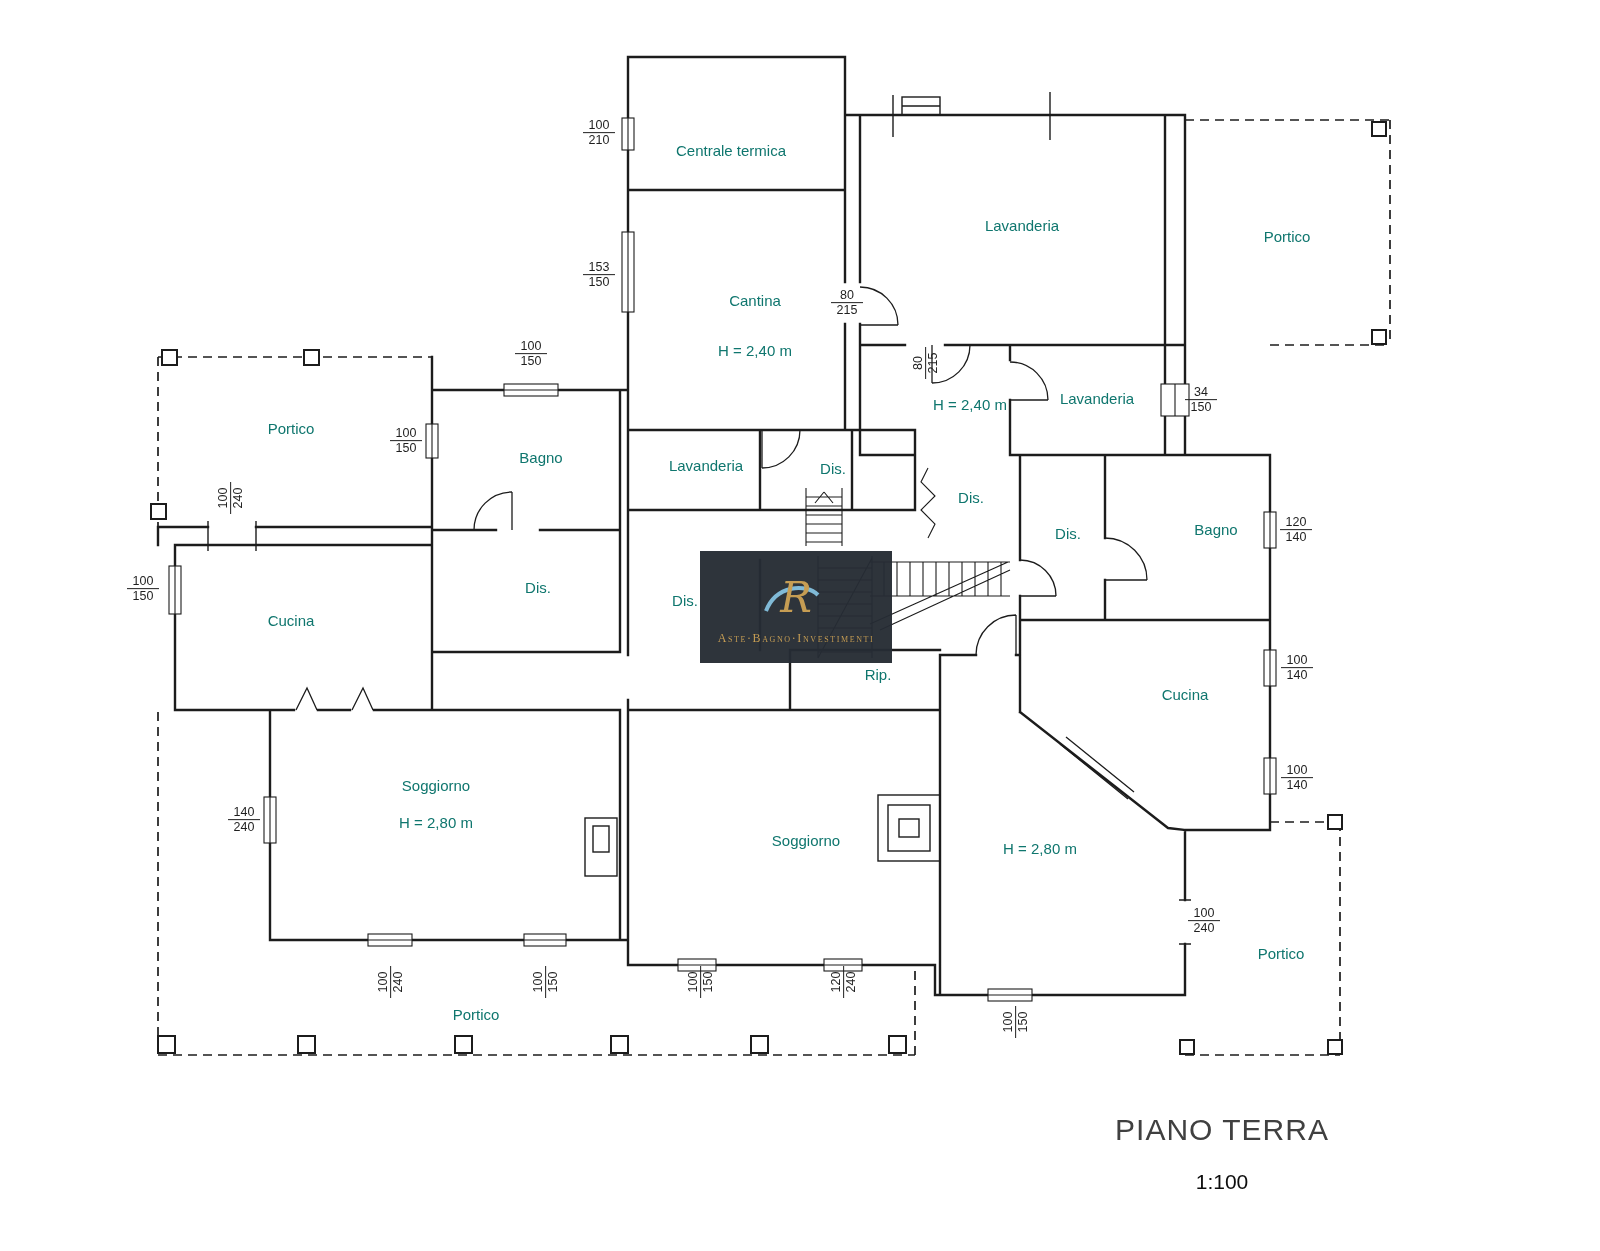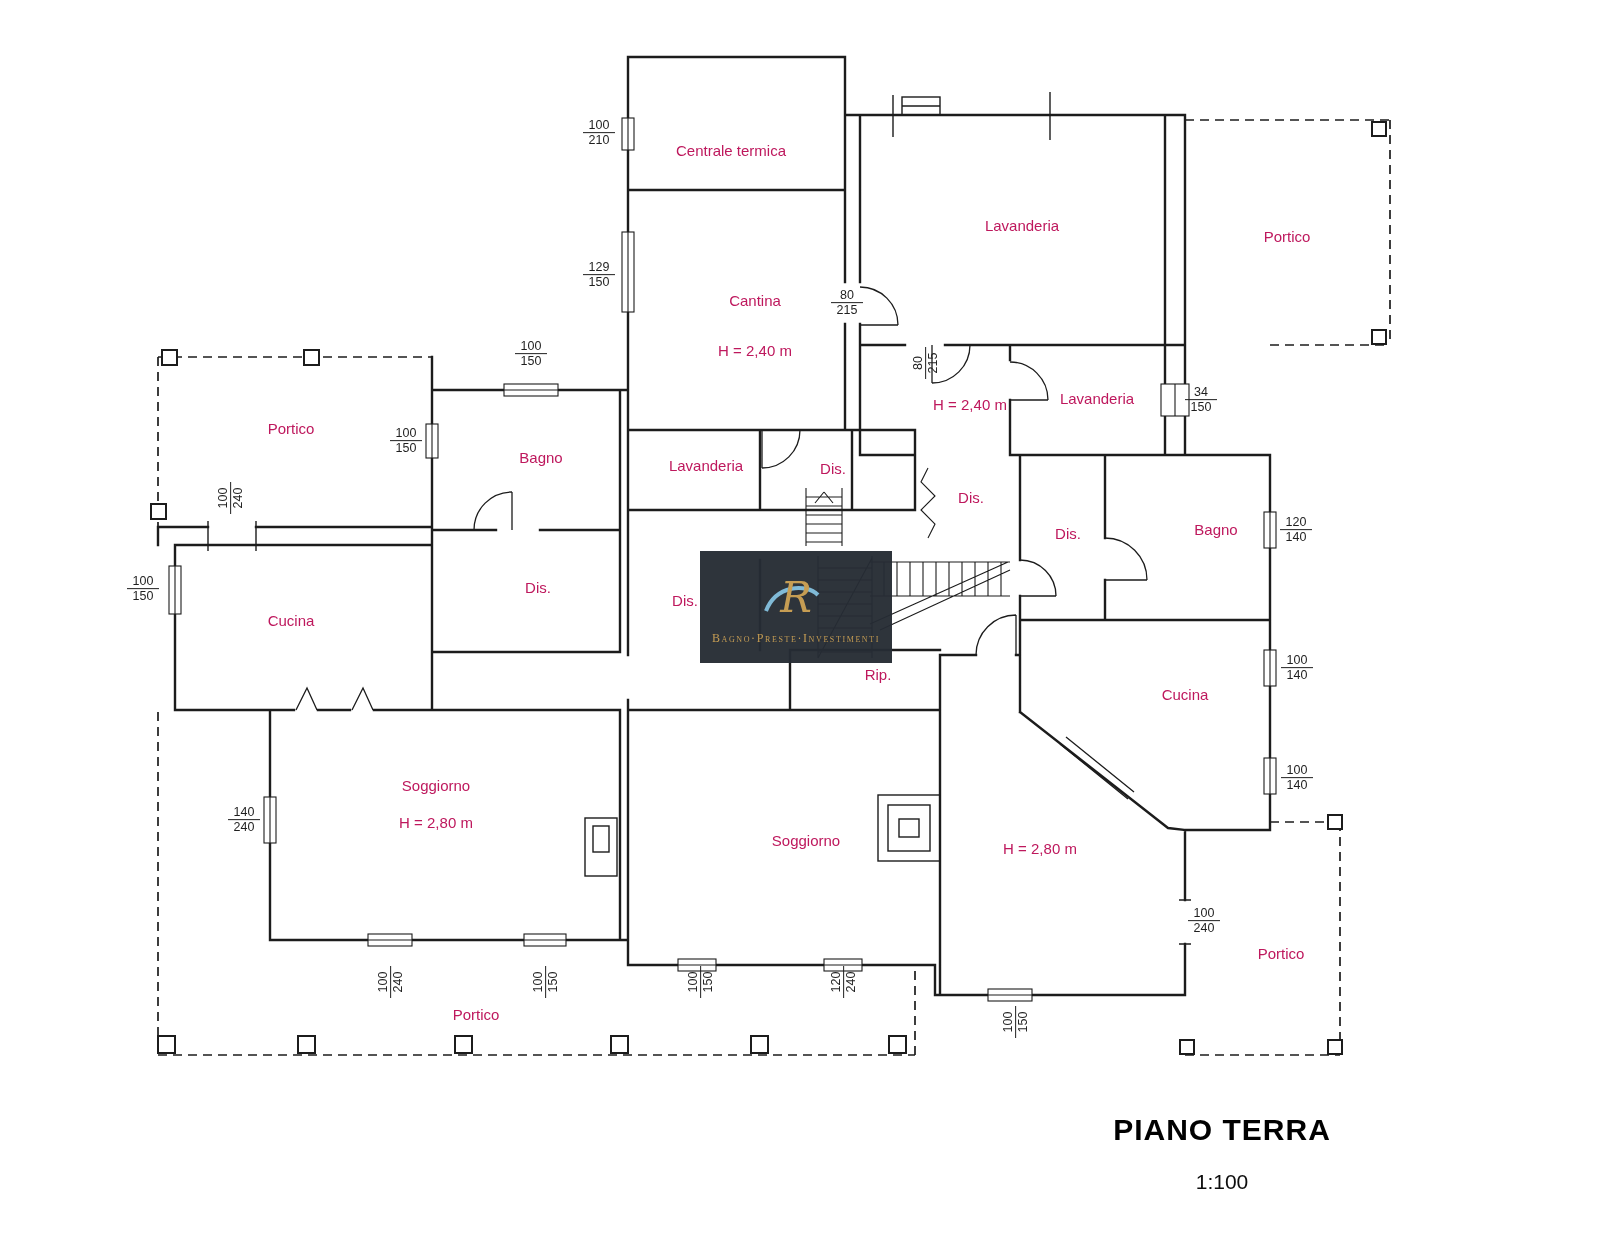--- a/index.html
+++ b/index.html
@@ -1,36 +1,36 @@
 <!DOCTYPE html>
 <html><head>
 <meta charset="utf-8">
 <style>
   html,body{margin:0;padding:0;background:#ffffff;}
   #plan{position:relative;width:1600px;height:1251px;background:#ffffff;overflow:hidden;
         font-family:"Liberation Sans", sans-serif;color:#1f1f1f;}
   #drawing{position:absolute;left:0;top:0;}
   .room{position:absolute;transform:translate(-50%,-50%);font-size:15px;white-space:nowrap;
-        color:#be185d;z-index:2;}
+        color:#0f766e;z-index:2;}
   .dim{position:absolute;transform:translate(-50%,-50%);display:flex;flex-direction:column;
        align-items:center;font-size:12.5px;line-height:1.15;color:#1f1f1f;z-index:2;}
   .dim.v{transform:translate(-50%,-50%) rotate(-90deg);}
   .dim span{min-width:28px;text-align:center;padding:0 2px;}
   .dim .b{border-top:1.2px solid #1f1f1f;}
   .wm{position:absolute;left:700px;top:551px;width:192px;height:112px;background:#262c34;
       opacity:.96;z-index:3;display:flex;flex-direction:column;align-items:center;
       justify-content:center;gap:4px;}
   .wm-logo{position:relative;height:58px;width:80px;display:flex;align-items:center;justify-content:center;}
   .wm-logo .mono{position:relative;z-index:2;color:#c49a4d;font-family:"DejaVu Serif", serif;
       font-size:42px;font-style:italic;line-height:1;}
   .wm-logo svg{position:absolute;left:4px;top:10px;z-index:1;}
   .wm-caption{color:#c49a4d;font-family:"Liberation Serif", serif;font-variant:small-caps;
       font-size:12px;letter-spacing:1.6px;white-space:nowrap;}
   .plan-title{position:absolute;left:1222px;top:1130px;transform:translate(-50%,-50%);
-      font-size:30px;letter-spacing:1px;color:#000000;z-index:2;white-space:nowrap;font-weight:bold;}
+      font-size:30px;letter-spacing:1px;color:#404040;z-index:2;white-space:nowrap;}
   .plan-scale{position:absolute;left:1222px;top:1182px;transform:translate(-50%,-50%);
       font-size:21px;color:#0d0d0d;z-index:2;}
 </style>
 </head>
 <body>
 
 <div id="plan">
 
   <svg id="drawing" width="1600" height="1251" viewBox="0 0 1600 1251">
 
@@ -196,21 +196,21 @@
   <div class="room" style="left:806px;top:840px">Soggiorno</div>
   <div class="room" style="left:1040px;top:848px">H = 2,80 m</div>
   <div class="room" style="left:1281px;top:953px">Portico</div>
   <div class="room" style="left:476px;top:1014px">Portico</div>
 
   <div class="dim" style="left:599px;top:133px">
       <span class="a">100</span>
       <span class="b">210</span>
     </div>
   <div class="dim" style="left:599px;top:275px">
-      <span class="a">129</span>
+      <span class="a">153</span>
       <span class="b">150</span>
     </div>
   <div class="dim" style="left:531px;top:354px">
       <span class="a">100</span>
       <span class="b">150</span>
     </div>
   <div class="dim" style="left:406px;top:441px">
       <span class="a">100</span>
       <span class="b">150</span>
     </div>
@@ -275,19 +275,19 @@
       <span class="b">150</span>
     </div>
 
   <div class="wm">
     <div class="wm-logo">
       <svg width="66" height="40">
         <path d="M6,32 C16,6 46,4 58,16" stroke="#85c8e8" stroke-width="4" fill="none" opacity="0.9"></path>
       </svg>
       <span class="mono">R</span>
     </div>
-    <div class="wm-caption">Bagno·Preste·Investimenti</div>
+    <div class="wm-caption">Aste·Bagno·Investimenti</div>
   </div>
 
   <div class="plan-title">PIANO TERRA</div>
   <div class="plan-scale">1:100</div>
 
 </div>
 
 </body></html>

